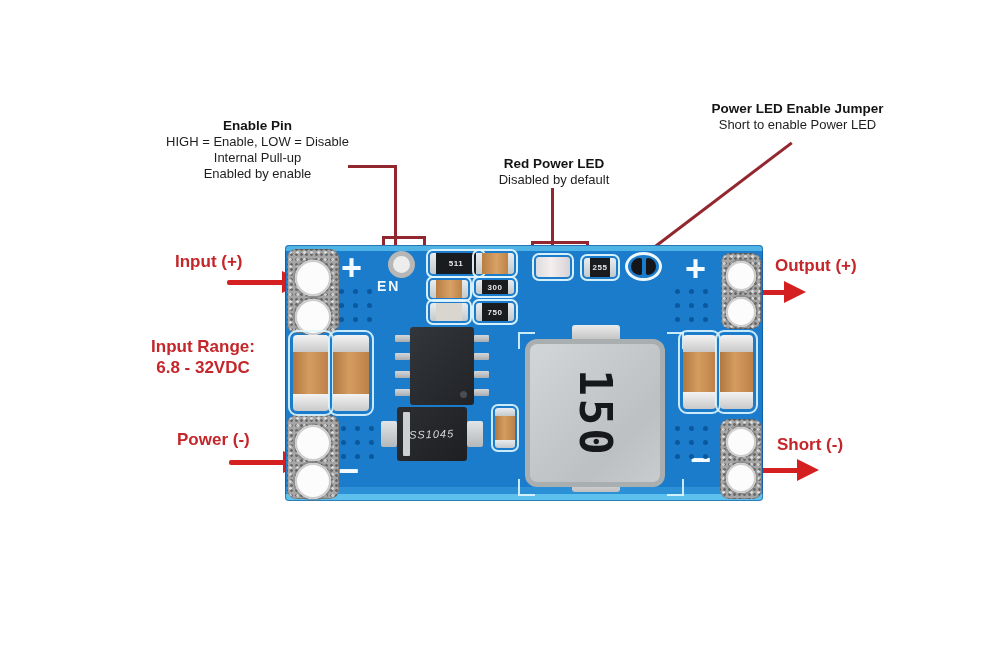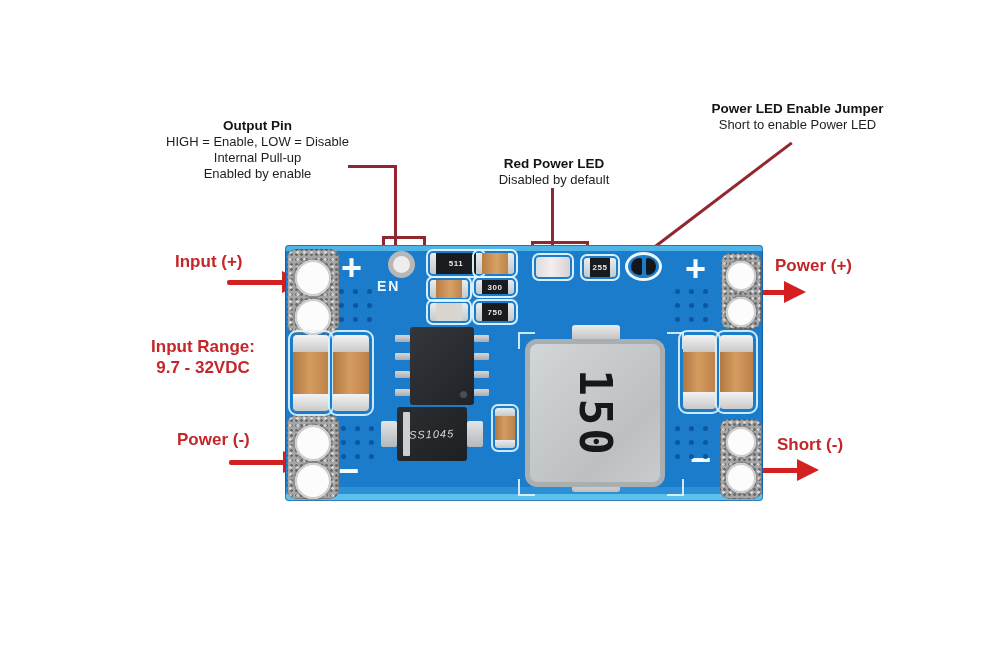--- a/index.html
+++ b/index.html
@@ -79,43 +79,43 @@
     outline:2px solid rgba(223,246,254,.9);outline-offset:2px;}
   .vres .end{height:8px;background:linear-gradient(180deg,#e9edf0,#c4c9cc);}
   .vres .mid{flex:1;background:linear-gradient(90deg,#b07740,#d59c60 45%,#bd8147);}
 </style>
 </head>
 <body>
 
 <div id="stage">
 
   <div class="callout" style="left:120px;top:118px;width:275px;">
-    <div class="t">Output Pin</div>
+    <div class="t">Enable Pin</div>
     <div>HIGH = Enable, LOW = Disable</div>
     <div>Internal Pull-up</div>
     <div>Enabled by enable</div>
   </div>
 
   <div class="callout" style="left:685px;top:101px;width:225px;">
     <div class="t">Power LED Enable Jumper</div>
     <div>Short to enable Power LED</div>
   </div>
 
   <div class="callout" style="left:464px;top:156px;width:180px;">
     <div class="t">Red Power LED</div>
     <div>Disabled by default</div>
   </div>
 
   <div class="red-label" style="left:175px;top:251px;">Input (+)</div>
   <div class="red-label" style="left:138px;top:336px;width:130px;text-align:center;white-space:normal;">
     <div>Input Range:</div>
-    <div>9.7 - 32VDC</div>
+    <div>6.8 - 32VDC</div>
   </div>
   <div class="red-label" style="left:177px;top:429px;">Power (-)</div>
-  <div class="red-label" style="left:775px;top:255px;">Power (+)</div>
+  <div class="red-label" style="left:775px;top:255px;">Output (+)</div>
   <div class="red-label" style="left:777px;top:434px;">Short (-)</div>
 
   <div class="rline" style="left:348px;top:165px;width:49px;height:3px;"></div>
   <div class="rline" style="left:394px;top:165px;width:3px;height:85px;"></div>
   <div class="rline" style="left:551px;top:188px;width:3px;height:72px;"></div>
   <div class="rline" style="left:646px;top:252px;width:183px;height:3px;transform:rotate(-37.2deg);transform-origin:0 50%;"></div>
 
   <div class="rbox" style="left:382px;top:236px;width:38px;height:48px;"></div>
   <div class="rbox" style="left:531px;top:241px;width:52px;height:46px;"></div>
   <div class="rbox" style="left:622px;top:246px;width:44px;height:41px;"></div>

